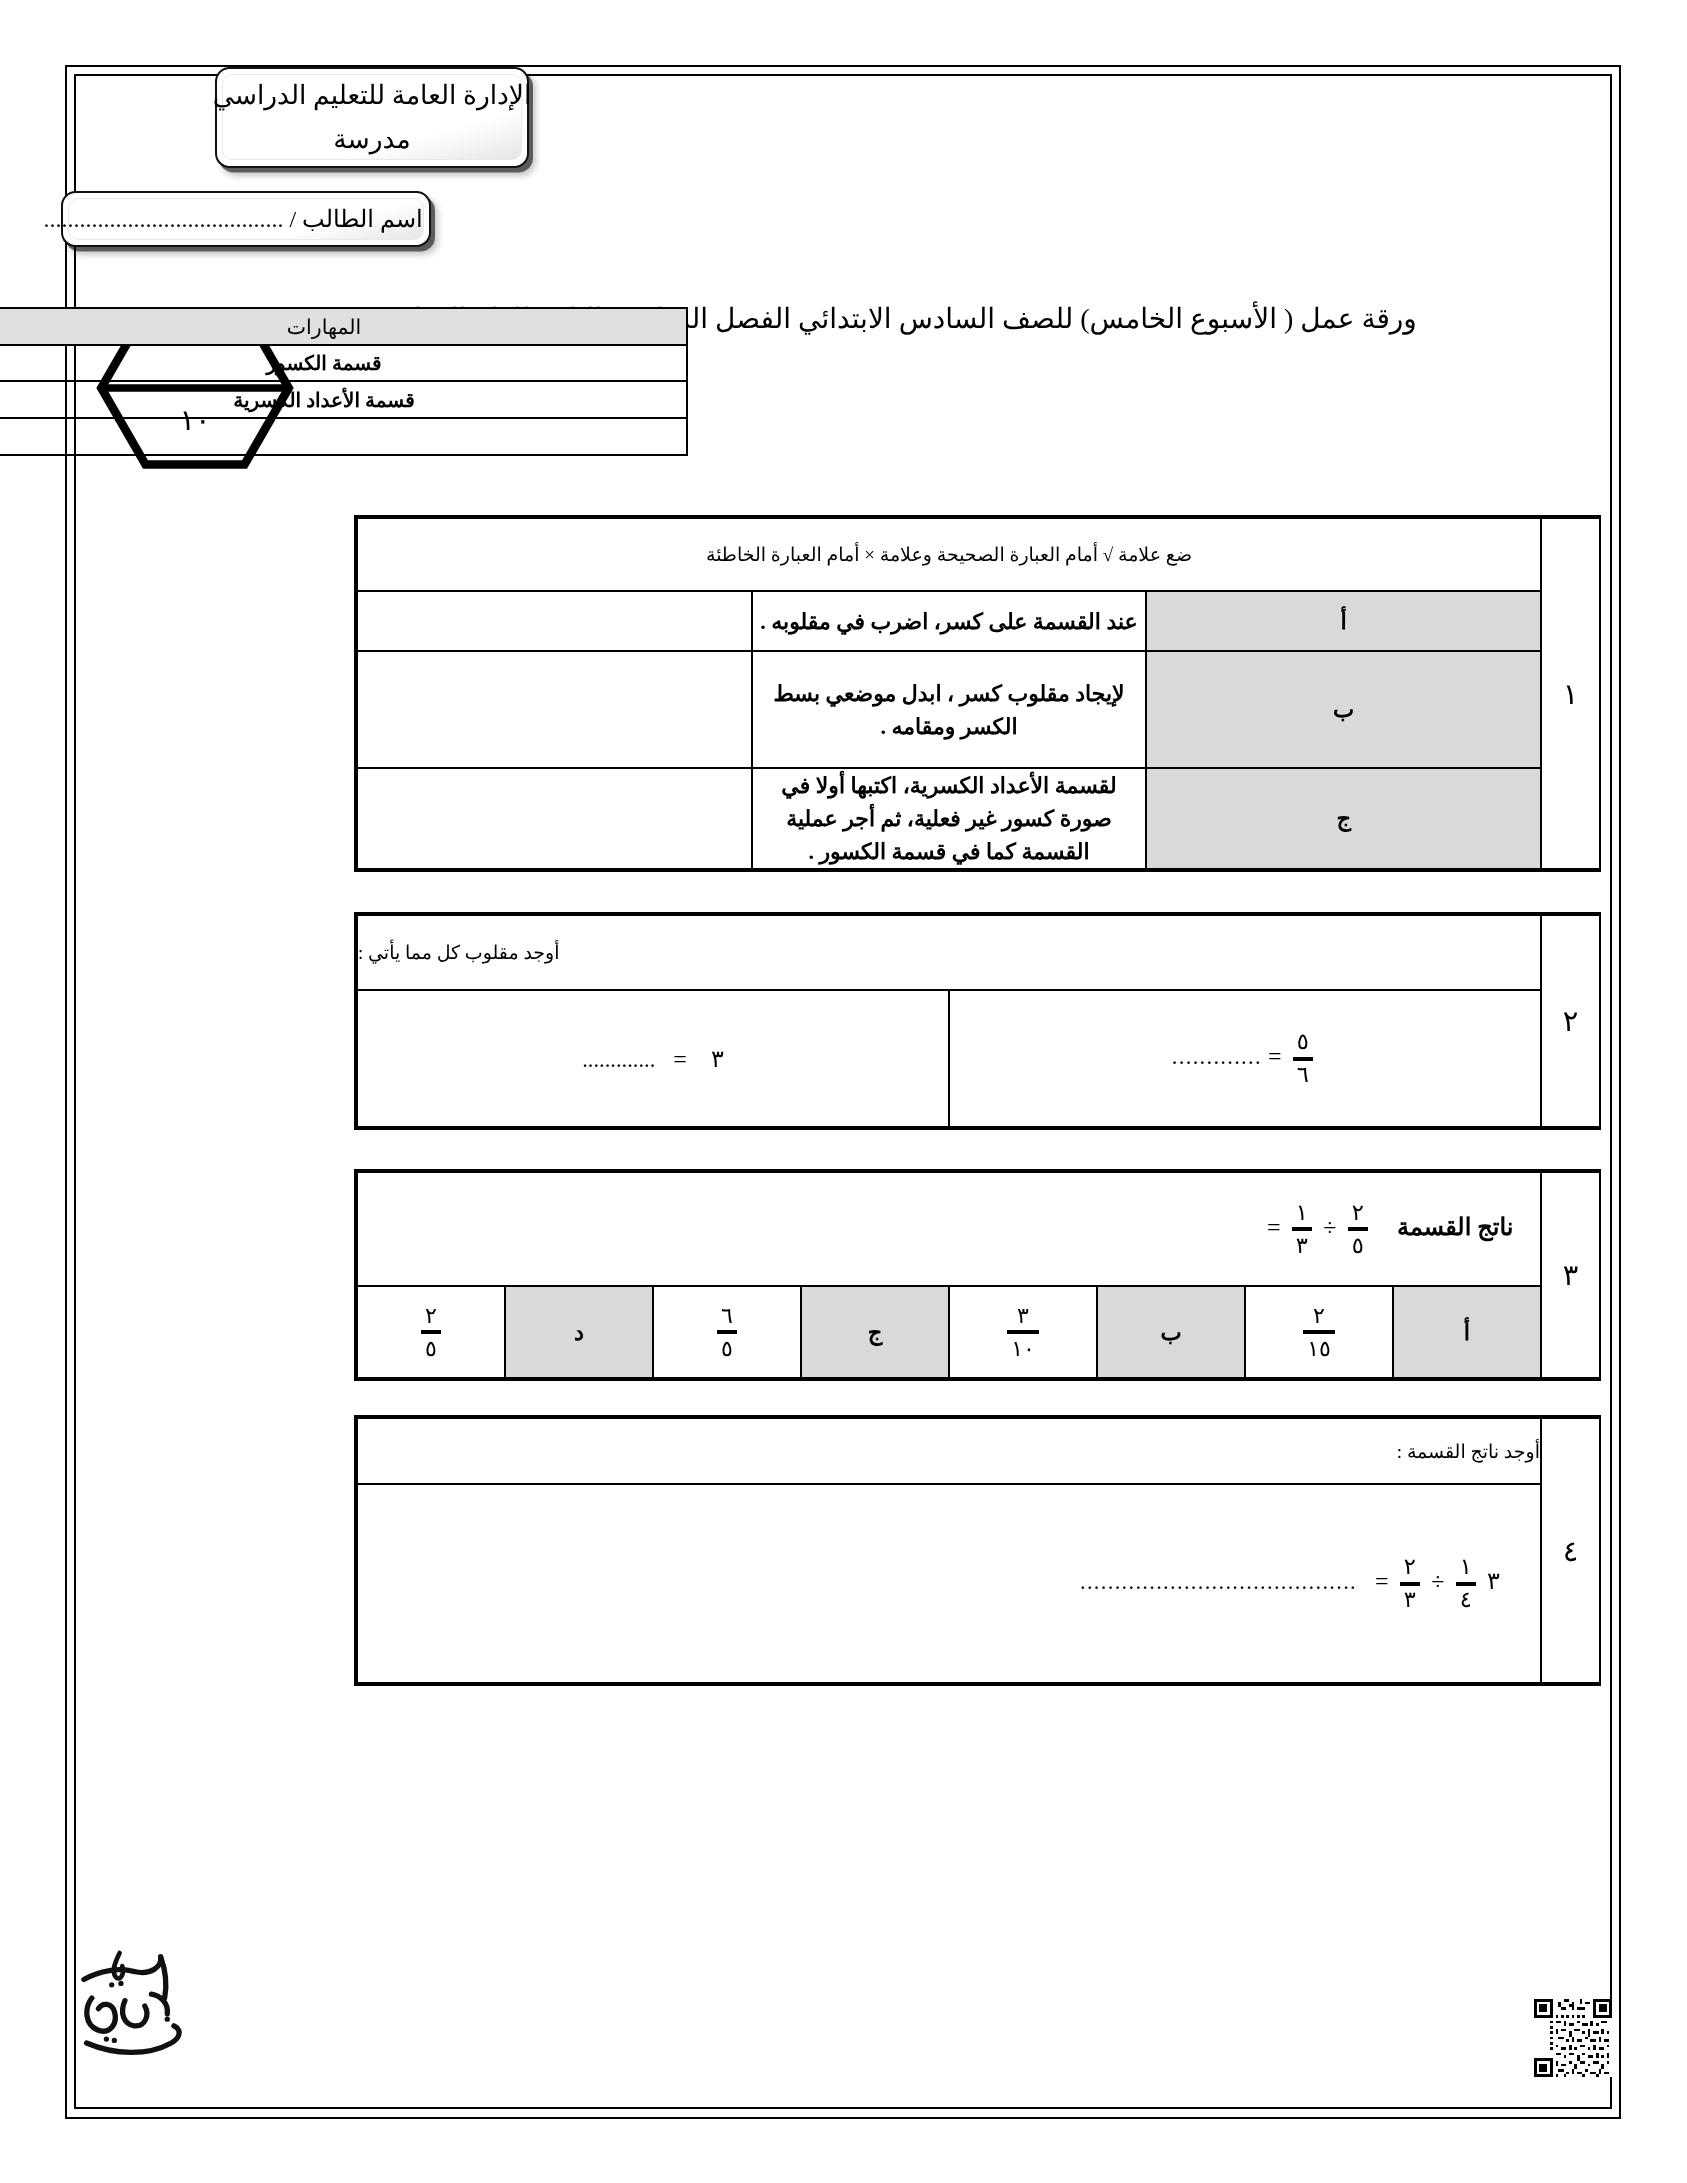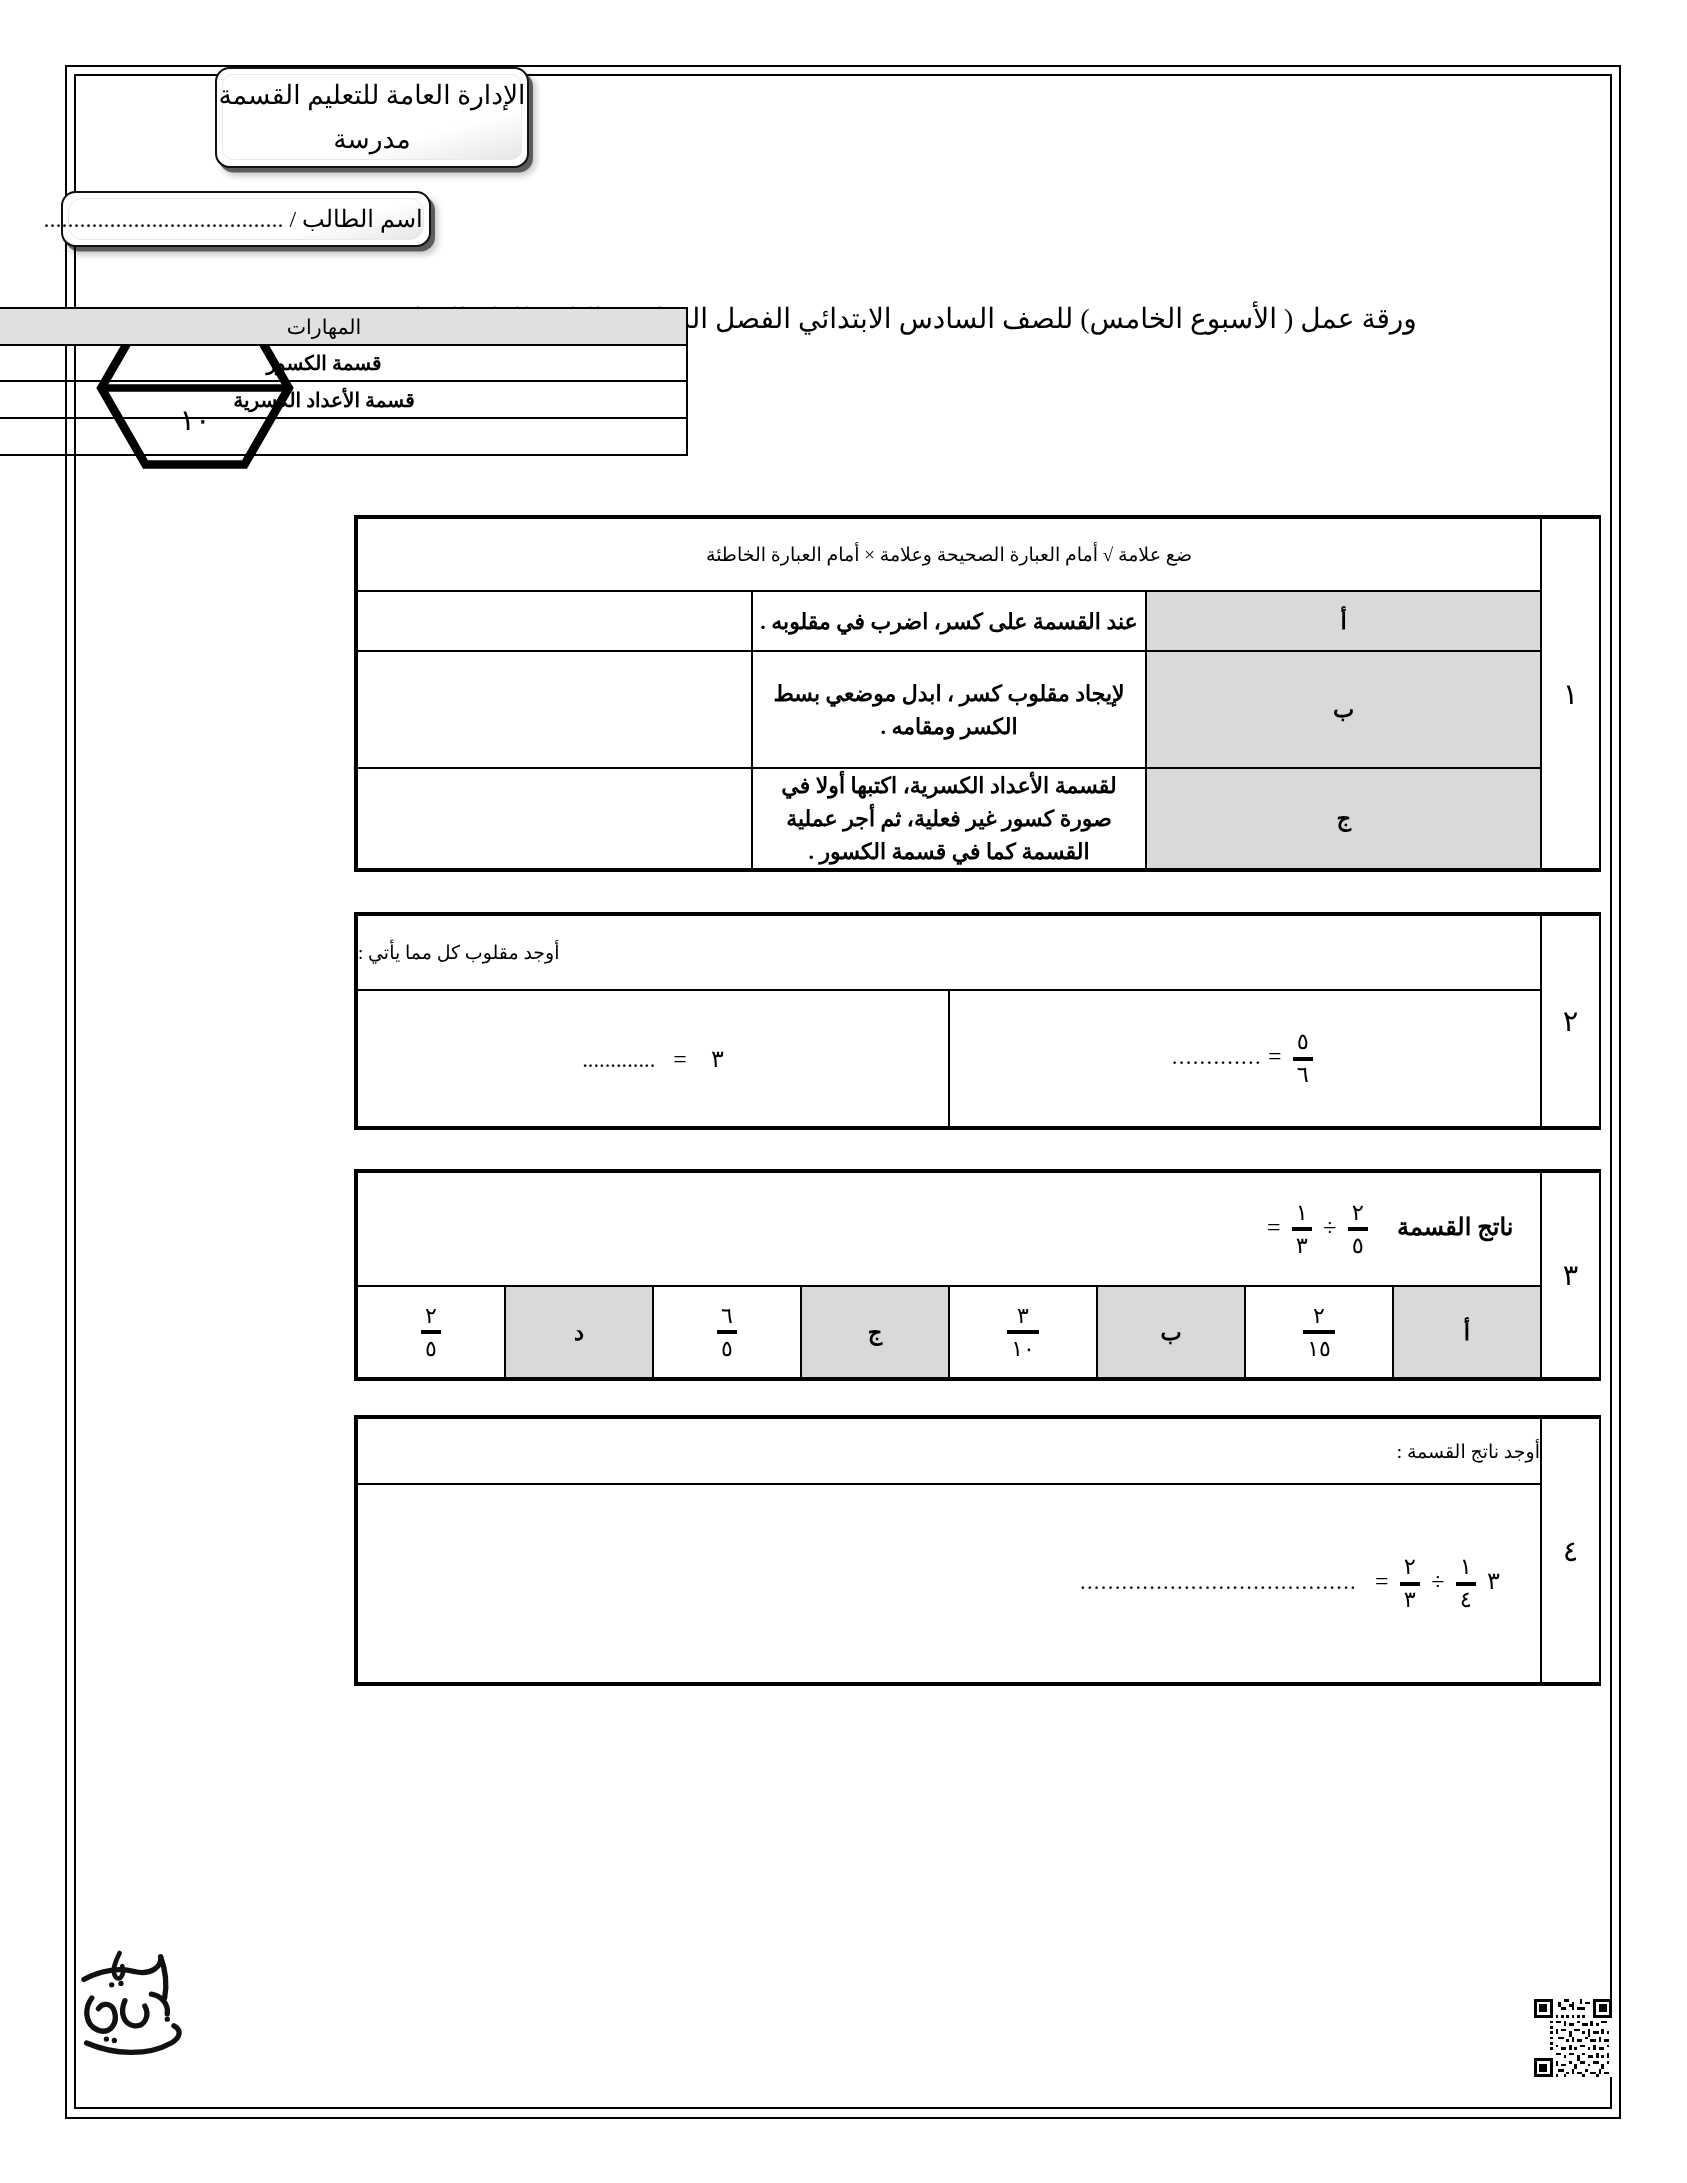--- a/index.html
+++ b/index.html
@@ -51,21 +51,21 @@
     display:flex;flex-direction:column;
     align-items:center;justify-content:center;
     gap:17px;
   }
   .hdr-left{ right:1072px; left:-40px; top:-18.5px; width:unset; height:101px; }
   .hdr-left{ position:absolute; left:-25px; top:-18.5px; width:314px; height:101px;}
   .hdr-right{ position:absolute; right:-26.5px; top:-20px; width:265px; height:99px;}
   .bevel-in .line{ font-size:26.5px; font-weight:400; line-height:1; white-space:nowrap;}
 
   .name-box{ position:absolute; left:-25px; top:106px; width:370px; height:56px;}
-  .name-box .bevel-in{ align-items:flex-start; justify-content:center; padding-right:0; gap:0;border-radius:14px;}
+  .name-box .bevel-in{ align-items:flex-start; justify-content:center; padding-right:0; gap:0;}
   .name-line{ font-size:24px; width:100%; text-align:center; direction:rtl; white-space:nowrap;}
 
   
   .ws-title{
     position:absolute; left:0; right:0; top:177px;
     text-align:center;
     font-size:28px; font-weight:400;
     direction:rtl;
     white-space:nowrap;
     margin-top:40px;
@@ -147,21 +147,21 @@
 
 <div class="page-outer"></div>
 <div class="page-inner"></div>
 
 <div class="content">
 
   <div class="hdr-row">
 
     <div class="bevel hdr-left">
       <div class="bevel-in">
-        <div class="line">الإدارة العامة للتعليم القسمة</div>
+        <div class="line">الإدارة العامة للتعليم الدراسي</div>
         <div class="line">مدرسة</div>
       </div>
     </div>
 
 
     <div class="bevel name-box">
       <div class="bevel-in">
         <div class="name-line">اسم الطالب / ........................................</div>
       </div>
     </div>

